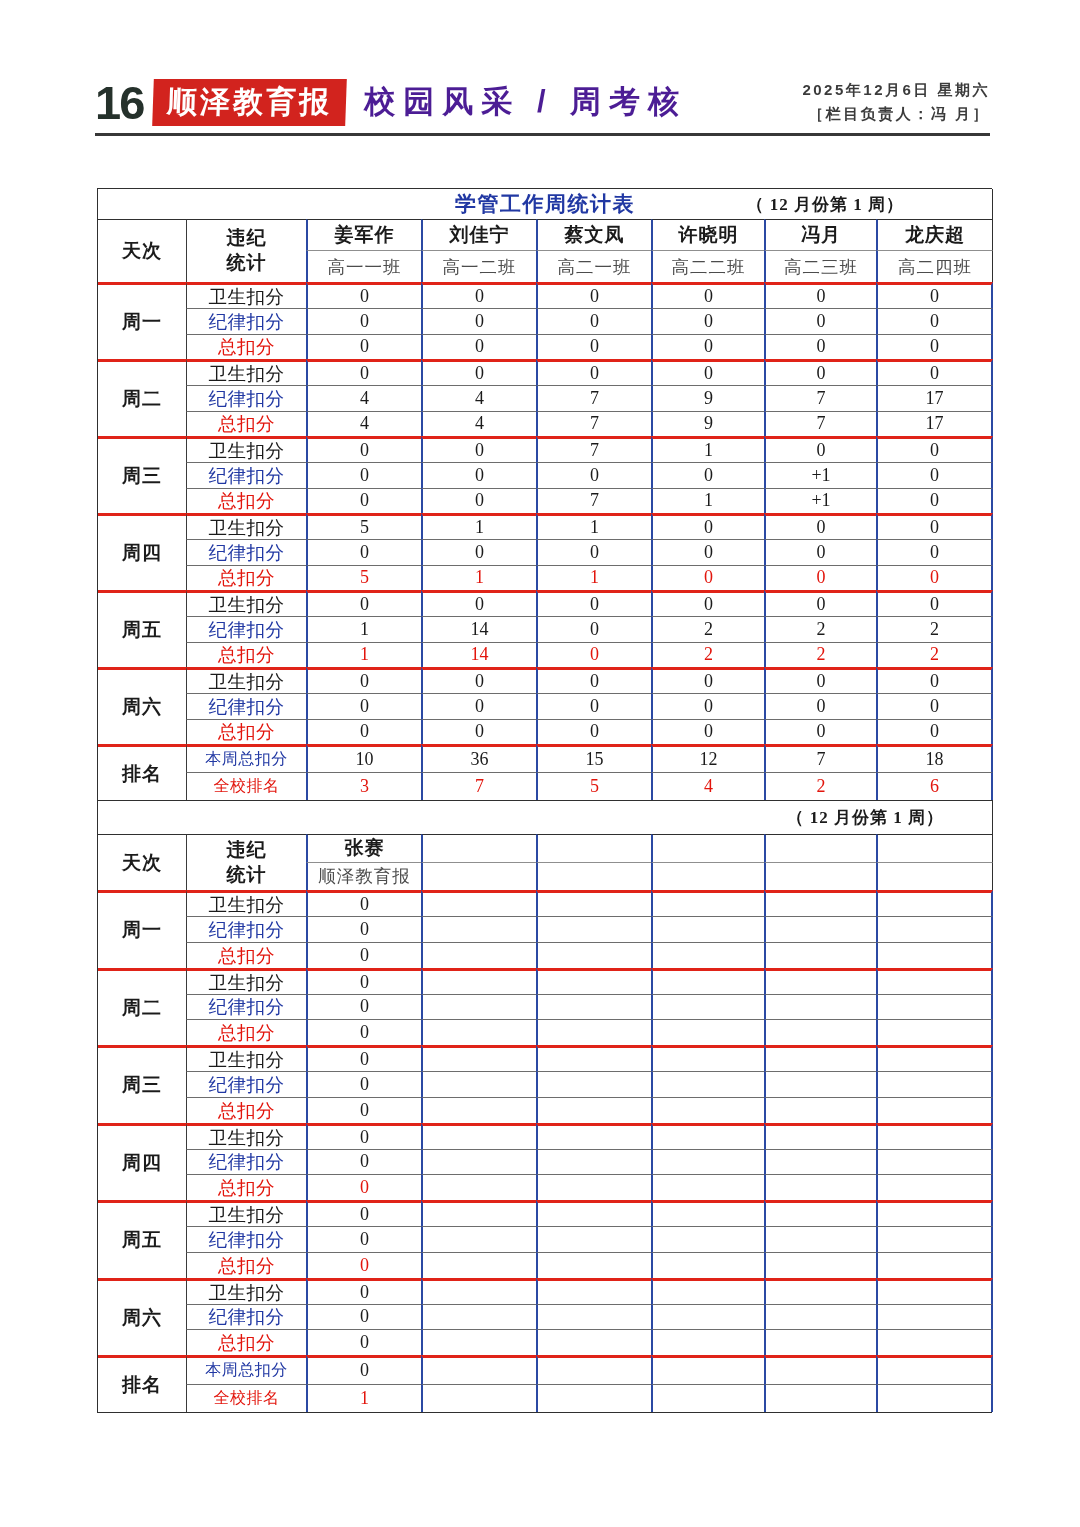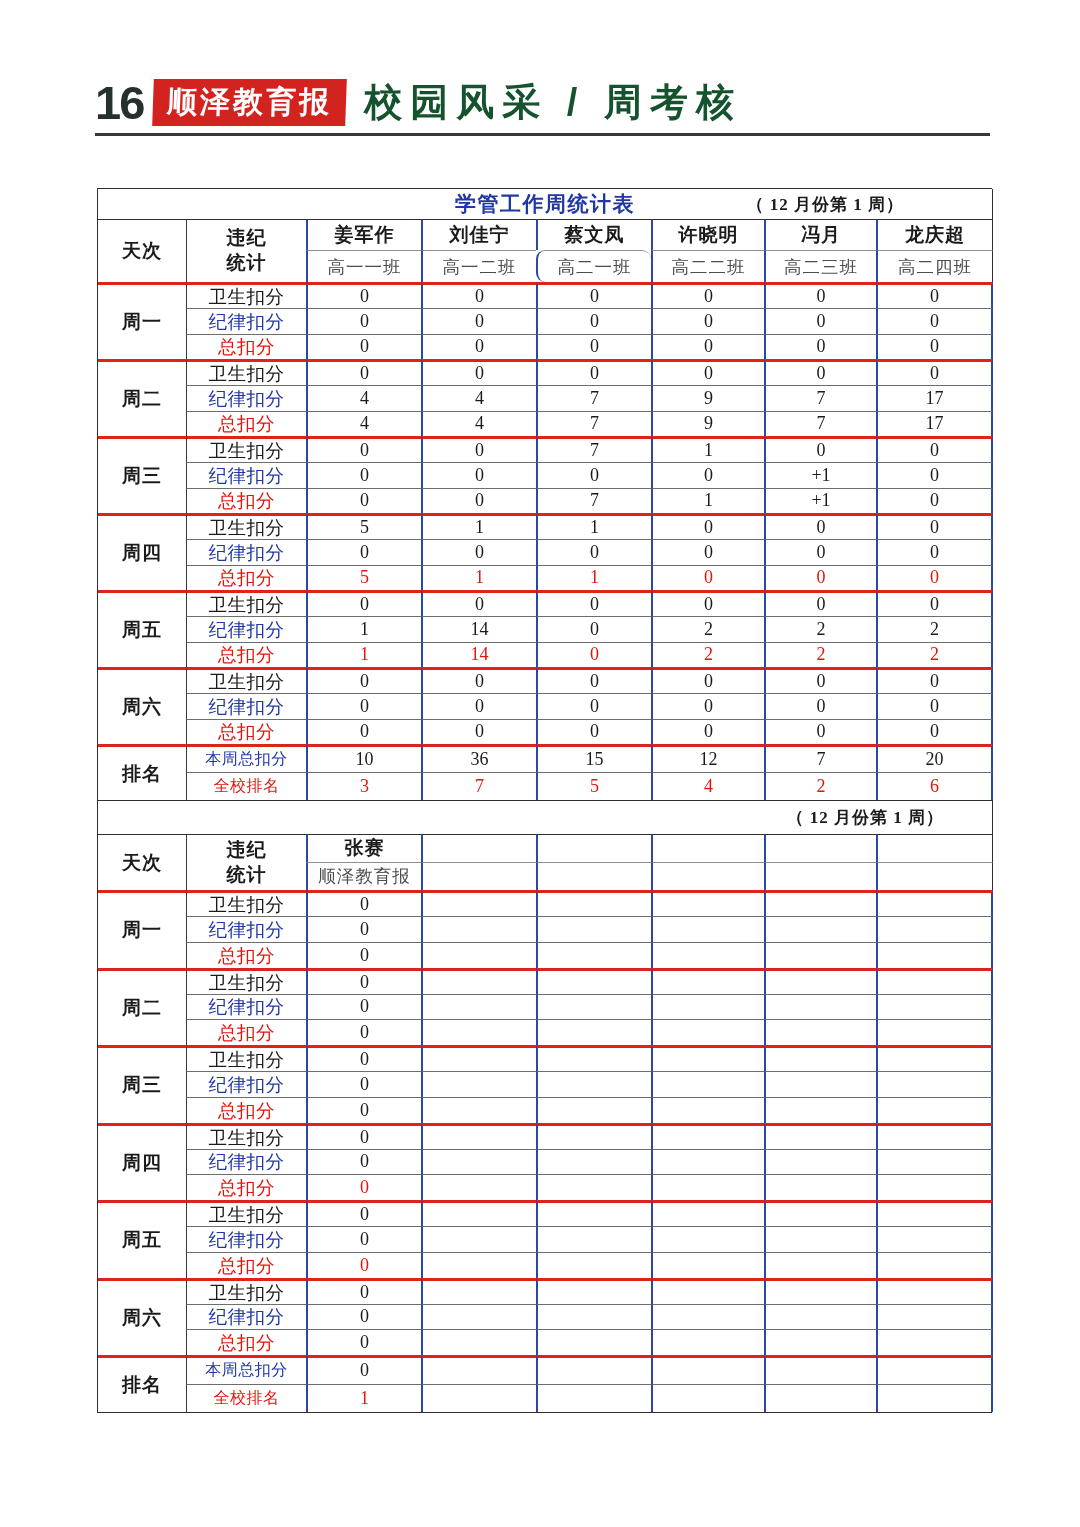--- a/index.html
+++ b/index.html
@@ -23,21 +23,21 @@
   }
   .brand-box {
     background: var(--brand-red,#d2231e);
     color: #fff; height: 47px; padding: 0 14px;
     display: flex; align-items: center; justify-content: center;
     font-size: 30px; font-weight: 700; letter-spacing: 3px;
     transform: skewX(-2deg);
   }
   .section-title {
     font-family: "Liberation Sans","DejaVu Sans",sans-serif;
-    font-size: 38px; font-weight: 800; color: #14532d; letter-spacing: 8px;
+    font-size: 31px; font-weight: 800; color: #4c1d95; letter-spacing: 8px;
     margin-left: 18px; white-space: nowrap;
   }
   .head-right {
     margin-left: auto; text-align: right;
     font-family: "Liberation Sans","DejaVu Sans",sans-serif;
     font-size: 15px; font-weight: 600; color: #3b3b3b;
     letter-spacing: 2.5px; line-height: 1.6; white-space: nowrap;
   }
   .rule { position: absolute; left: 95px; right: 90px; top: 133px; height: 3px; background: #383838; }
   .main-title {
@@ -91,40 +91,44 @@
 <body>
 
 <div class="page">
 
   <div class="masthead">
     <div class="pageno">16</div>
     <div class="brand-box">
       <span>顺泽教育报</span>
     </div>
     <div class="section-title">校园风采 / 周考核</div>
+    <div class="head-right">
+      <div>2025年12月6日 星期六</div>
+      <div>［栏目负责人：冯  月］</div>
+    </div>
   </div>
   <div class="rule"></div>
 
 
   <div class="sheet" id="sheet" style="grid-template-rows: 30px 31px 32px 26px 25.5px 25.5px 26px 25.5px 25.5px 26px 25.5px 25.5px 26px 25.5px 25.5px 26px 25.5px 25.5px 26px 25.5px 25.5px 28px 28px 34px 27.5px 28.5px 26px 25.75px 25.75px 26px 25.75px 25.75px 26px 25.75px 25.75px 26px 25.75px 25.75px 26px 25.75px 25.75px 26px 25.75px 25.75px 28.5px 28.5px;">
       <div class="c title-row br-dark" style="grid-area: 1 / 1 / auto / span 8;">
         <div class="t-title">学管工作周统计表</div>
         <div class="t-period" style="right:88px;">（  12 月份第 1 周）</div>
       </div>
       <div class="c day bt-dark" style="grid-area: 2 / 1 / span 2;">天次</div>
       <div class="c two-line bt-dark bl-dark" style="grid-area: 2 / 2 / span 2;">
         <div class="">违纪</div>
         <div class="">统计</div>
       </div>
       <div class="c name bt-dark bl-blue" style="grid-area: 2 / 3;">姜军作</div>
       <div class="c cls bt-gray bl-blue" style="grid-area: 3 / 3;">高一一班</div>
       <div class="c name bt-dark bl-blue" style="grid-area: 2 / 4;">刘佳宁</div>
       <div class="c cls bt-gray bl-blue" style="grid-area: 3 / 4;">高一二班</div>
       <div class="c name bt-dark bl-blue" style="grid-area: 2 / 5;">蔡文凤</div>
-      <div class="c cls bt-gray bl-blue" style="grid-area: 3 / 5; border-radius: 9px;">高二一班</div>
+      <div class="c cls bt-gray bl-blue" style="grid-area: 3 / 5;">高二一班</div>
       <div class="c name bt-dark bl-blue" style="grid-area: 2 / 6;">许晓明</div>
       <div class="c cls bt-gray bl-blue" style="grid-area: 3 / 6;">高二二班</div>
       <div class="c name bt-dark bl-blue" style="grid-area: 2 / 7;">冯月</div>
       <div class="c cls bt-gray bl-blue" style="grid-area: 3 / 7;">高二三班</div>
       <div class="c name bt-dark bl-blue br-dark" style="grid-area: 2 / 8;">龙庆超</div>
       <div class="c cls bt-gray bl-blue br-dark" style="grid-area: 3 / 8;">高二四班</div>
       <div class="c day bt-red" style="grid-area: 4 / 1 / span 3;">周一</div>
       <div class="c lbl bt-red bl-dark" style="grid-area: 4 / 2;">卫生扣分</div>
       <div class="c bt-red bl-blue " style="grid-area: 4 / 3;">0</div>
       <div class="c bt-red bl-blue " style="grid-area: 4 / 4;">0</div>
@@ -262,21 +266,21 @@
       <div class="c bt-red bl-blue" style="grid-area: 22 / 3;">10</div>
       <div class="c vred bt-thin bl-blue" style="grid-area: 23 / 3;">3</div>
       <div class="c bt-red bl-blue" style="grid-area: 22 / 4;">36</div>
       <div class="c vred bt-thin bl-blue" style="grid-area: 23 / 4;">7</div>
       <div class="c bt-red bl-blue" style="grid-area: 22 / 5;">15</div>
       <div class="c vred bt-thin bl-blue" style="grid-area: 23 / 5;">5</div>
       <div class="c bt-red bl-blue" style="grid-area: 22 / 6;">12</div>
       <div class="c vred bt-thin bl-blue" style="grid-area: 23 / 6;">4</div>
       <div class="c bt-red bl-blue" style="grid-area: 22 / 7;">7</div>
       <div class="c vred bt-thin bl-blue" style="grid-area: 23 / 7;">2</div>
-      <div class="c bt-red bl-blue br-blue" style="grid-area: 22 / 8;">20</div>
+      <div class="c bt-red bl-blue br-blue" style="grid-area: 22 / 8;">18</div>
       <div class="c vred bt-thin bl-blue br-blue" style="grid-area: 23 / 8;">6</div>
       <div class="c title-row br-dark bt-dark" style="grid-area: 24 / 1 / auto / span 8;">
         <div class="t-period" style="right:48px;">（ 12 月份第 1 周）</div>
       </div>
       <div class="c day bt-dark" style="grid-area: 25 / 1 / span 2;">天次</div>
       <div class="c two-line bt-dark bl-dark" style="grid-area: 25 / 2 / span 2;">
         <div class="">违纪</div>
         <div class="">统计</div>
       </div>
       <div class="c name bt-dark bl-blue" style="grid-area: 25 / 3;">张赛</div>

